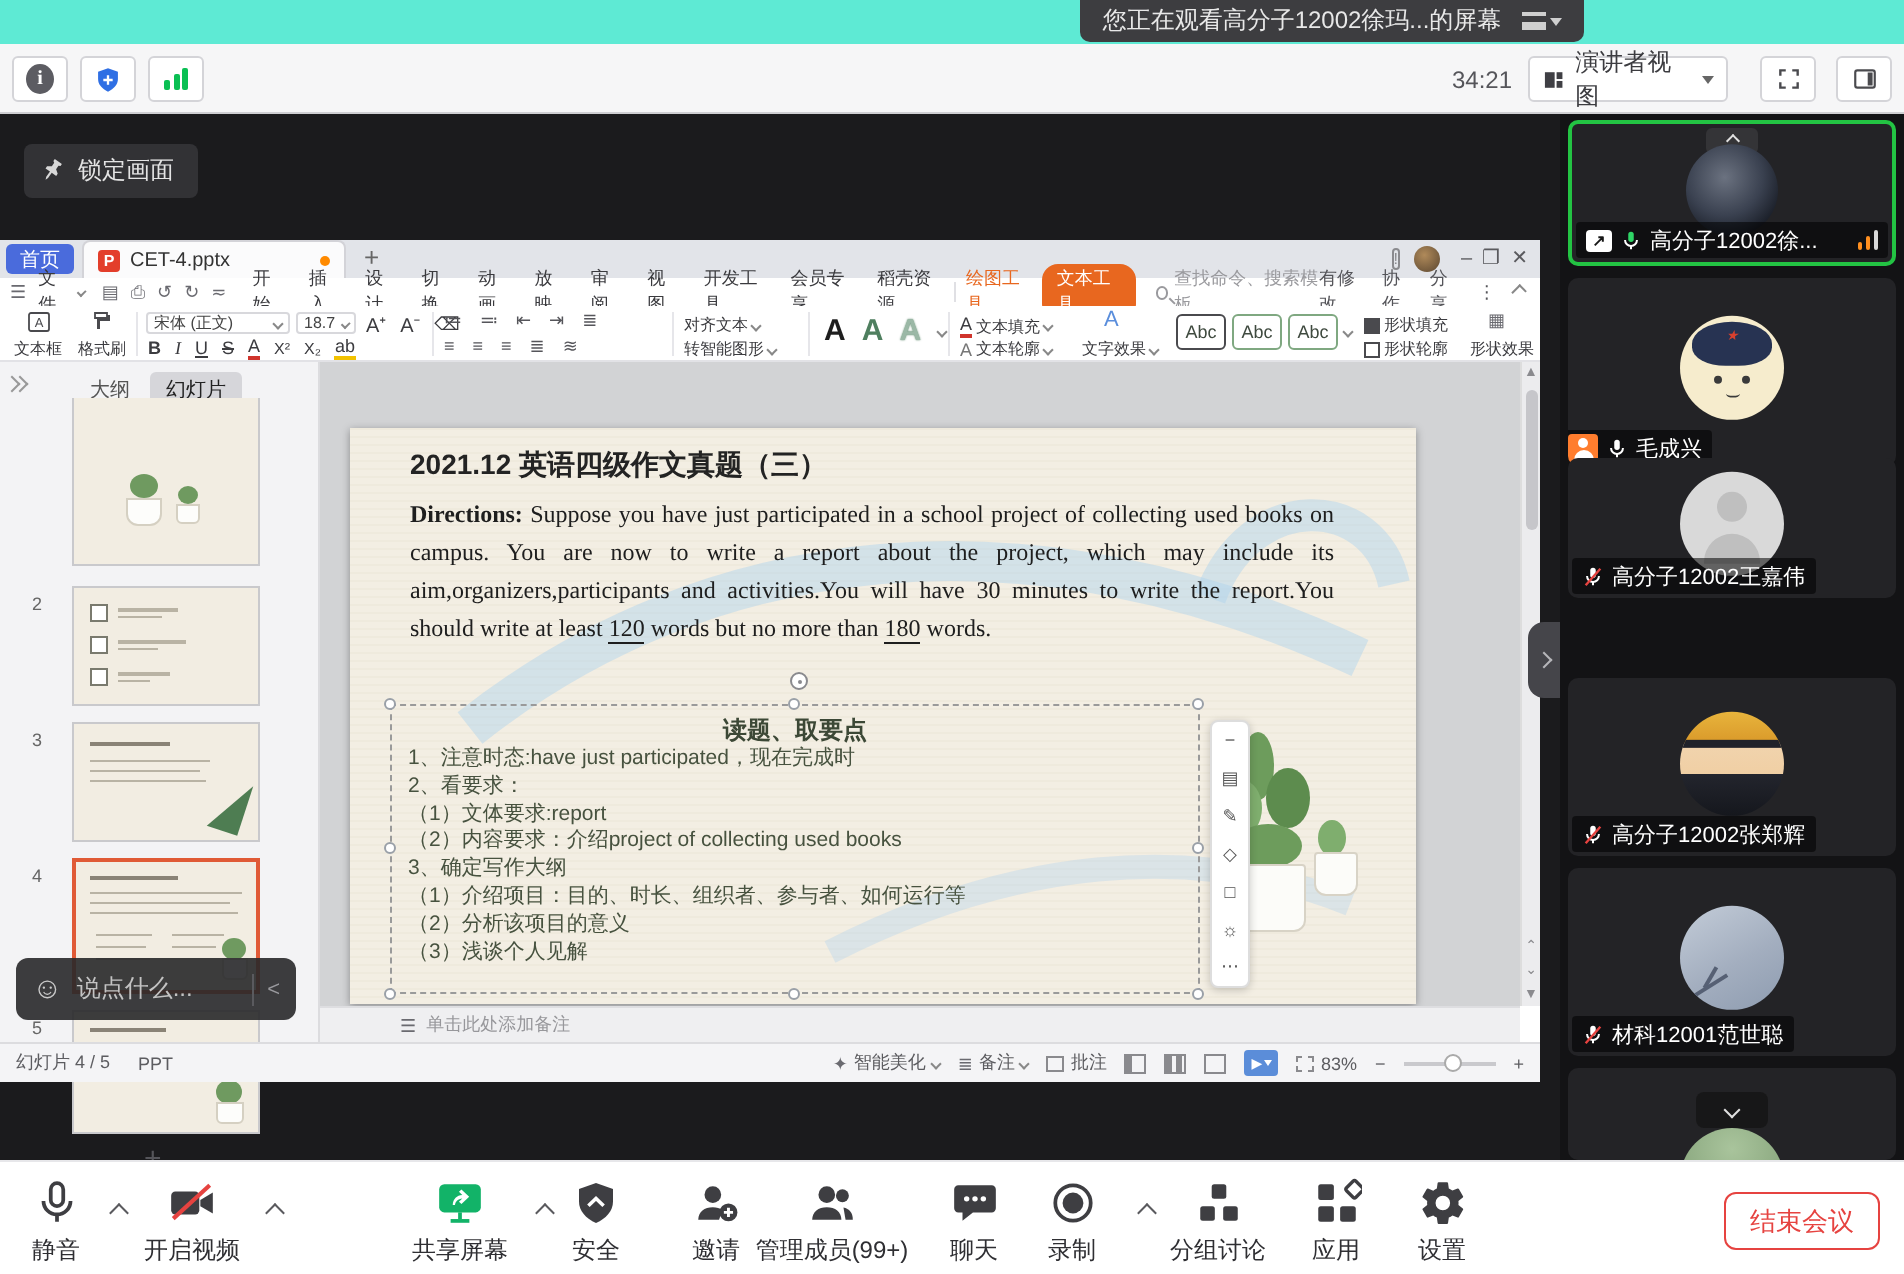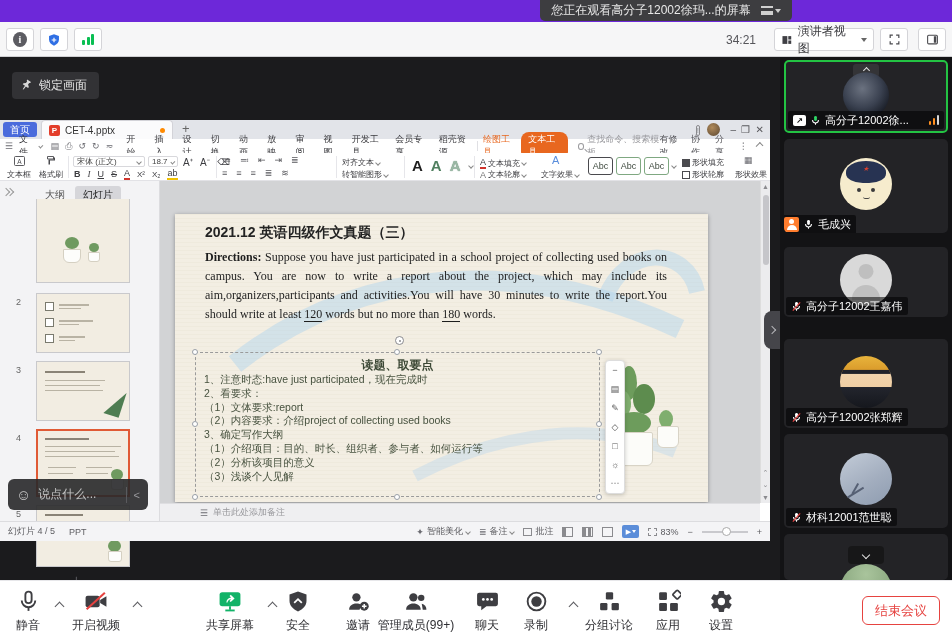--- a/index.html
+++ b/index.html
@@ -1,20 +1,20 @@
 <!DOCTYPE html>
 <html><head>
 <meta charset="utf-8">
 <style>
   * { box-sizing: border-box; margin:0; padding:0; }
   html,body { width:952px; height:637px; }
   body { position:relative; overflow:hidden; background:#1b1b1d; font-family:"Liberation Sans",sans-serif; }
 
   
-  #top-strip { position:absolute; left:0; top:0; width:952px; height:22px; background:#6d28d9; }
+  #top-strip { position:absolute; left:0; top:0; width:952px; height:22px; background:#5eead4; }
   #banner-pill { position:absolute; left:540px; top:0; width:252px; height:21px; background:#3d3d40; border-radius:0 0 5px 5px; display:flex; align-items:center; justify-content:center; gap:10px; color:#e8e8e8; font-size:12px; }
   .burger { width:12px; height:9px; border-top:2px solid #cfcfcf; border-bottom:2px solid #cfcfcf; position:relative; }
   .burger:after { content:""; position:absolute; left:0; top:2.5px; width:12px; height:2px; background:#cfcfcf; }
   .tri-dn { width:0; height:0; border-left:3.5px solid transparent; border-right:3.5px solid transparent; border-top:4px solid #cfcfcf; }
 
   
   #control-bar { position:absolute; left:0; top:22px; width:952px; height:35px; background:#f6f6f7; border-bottom:1px solid #cfcfd2; }
   .cb-btn { position:absolute; top:6px; height:23px; background:#fff; border:1px solid #d4d4d8; border-radius:3px; display:flex; align-items:center; justify-content:center; gap:5px; font-size:12px; color:#3c3c40; padding:0 6px; }
   .info-dot { width:15px; height:15px; border-radius:50%; background:#5c5c62; color:#fff; font:bold 10px "Liberation Serif",serif; display:flex; align-items:center; justify-content:center; }
   .sigbars { display:flex; align-items:flex-end; gap:1.5px; }
@@ -167,21 +167,21 @@
       </svg>
   </div>
   <div class="cb-btn" style="left:74px;width:28px">
     <span class="sigbars">
         <i style="height:5px"></i>
         <i style="height:8px"></i>
         <i style="height:11px"></i>
       </span>
   </div>
   <span class="timer">34:21</span>
-  <div class="cb-btn" style="right:78px;width:100px">
+  <div class="cb-btn" style="right:88px;width:100px">
     <svg width="12" height="12" viewBox="0 0 24 24">
         <rect x="3" y="4" width="10" height="16" fill="#3f3f44"></rect>
         <rect x="15" y="4" width="6" height="7" fill="#3f3f44"></rect>
         <rect x="15" y="13" width="6" height="7" fill="#3f3f44"></rect>
       </svg>
     <span>演讲者视图</span>
     <span class="tri-dn" style="border-top-color:#666"></span>
   </div>
   <div class="cb-btn" style="right:44px;width:28px">
     <svg width="13" height="13" viewBox="0 0 24 24" fill="none" stroke="#4a4a4e" stroke-width="2.2">
@@ -579,21 +579,21 @@
       <span class="host-badge"></span>
       <svg width="11" height="11" viewBox="0 0 24 24">
           <rect x="9" y="2" width="6" height="11" rx="3" fill="#fff"></rect>
           <path d="M5.5 11a6.5 6.5 0 0 0 13 0" fill="none" stroke="#fff" stroke-width="2.2"></path>
           <line x1="12" y1="17.5" x2="12" y2="21" stroke="#fff" stroke-width="2.2"></line>
         </svg>
       <span>毛成兴</span>
     </div>
   </div>
 
-  <div class="tile" style="top:190px;height:70px">
+  <div class="tile" style="top:172px;height:70px">
     <div class="av av3">
         <i class="head"></i>
         <i class="body"></i>
       </div>
     <div class="namebar">
       <svg width="11" height="11" viewBox="0 0 24 24">
           <rect x="9" y="2" width="6" height="11" rx="3" fill="#fff"></rect>
           <path d="M5.5 11a6.5 6.5 0 0 0 13 0" fill="none" stroke="#fff" stroke-width="2.2"></path>
           <line x1="12" y1="17.5" x2="12" y2="21" stroke="#fff" stroke-width="2.2"></line>
           <line x1="4" y1="21" x2="20" y2="3" stroke="#e64340" stroke-width="2.6"></line>

